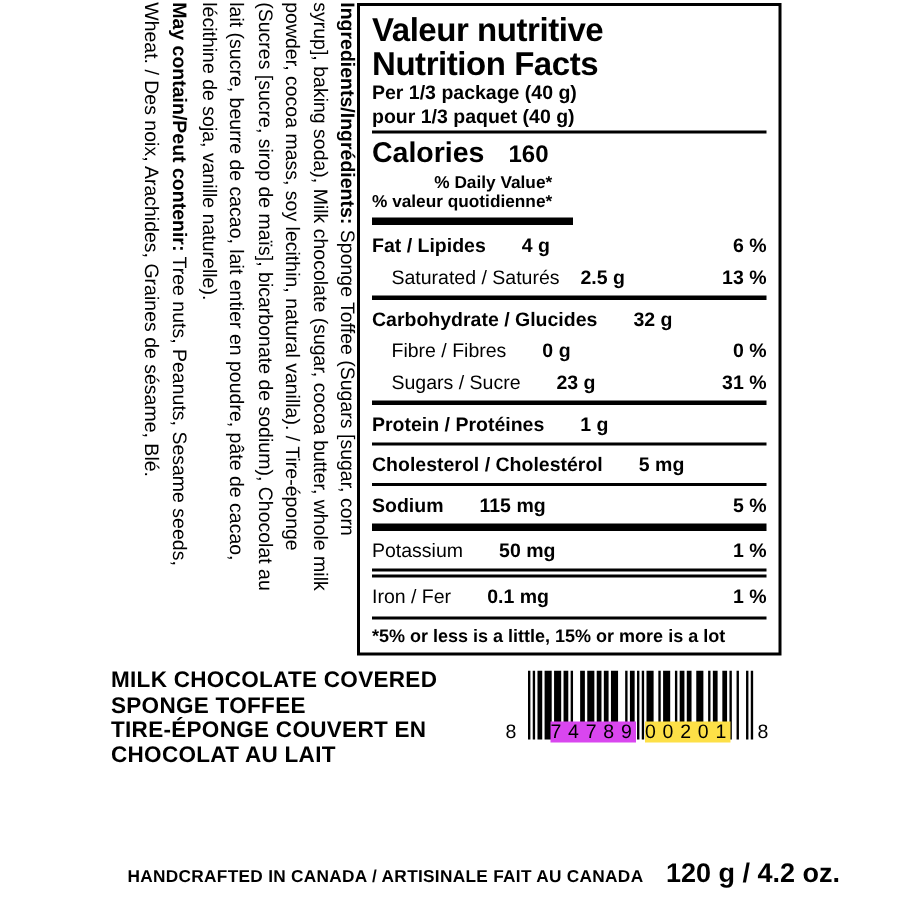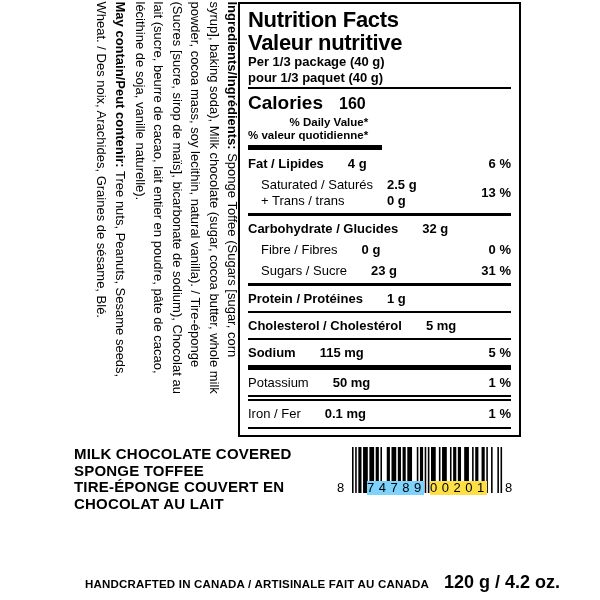--- a/index.html
+++ b/index.html
@@ -42,21 +42,21 @@
 
   
   .product{position:absolute;left:74px;top:446px;width:262px;text-align:left;
            font-weight:bold;font-size:15px;line-height:16.5px;letter-spacing:0.2px;}
 
   
   .barcode{position:absolute;left:352px;top:447px;width:150px;height:52px;}
   .barcode svg{position:absolute;left:0;top:0;}
   .bc-num{position:absolute;top:34px;font-size:13px;line-height:14px;}
   .bc-first{left:-15px;}
-  .bc-left{left:15px;width:57px;text-align:center;letter-spacing:4.5px;background:#7dd3fc;}
+  .bc-left{left:15px;width:57px;text-align:center;letter-spacing:4.5px;background:#d946ef;}
   .bc-right{left:78px;width:57px;text-align:center;letter-spacing:4.5px;background:#fde047;}
   .bc-last{left:153px;}
 
   
   .footer{position:absolute;left:85px;top:572px;display:flex;align-items:baseline;gap:15px;}
   .footer .origin{font-size:11.5px;font-weight:bold;letter-spacing:0.2px;}
   .footer .weight{font-size:18px;font-weight:bold;}
 </style>
 </head>
 <body>
@@ -68,22 +68,22 @@
     <div class="ing-line"><span>syrup], baking soda), Milk chocolate (sugar, cocoa butter, whole milk</span></div>
     <div class="ing-line"><span>powder, cocoa mass, soy lecithin, natural vanilla). / Tire-éponge</span></div>
     <div class="ing-line"><span>(Sucres [sucre, sirop de maïs], bicarbonate de sodium), Chocolat au</span></div>
     <div class="ing-line"><span>lait (sucre, beurre de cacao, lait entier en poudre, pâte de cacao,</span></div>
     <div class="ing-line"><span>lécithine de soja, vanille naturelle).</span></div>
     <div class="ing-line ing-gap"><span class="b">May contain/Peut contenir:</span><span> Tree nuts, Peanuts, Sesame seeds,</span></div>
     <div class="ing-line"><span>Wheat. / Des noix, Arachides, Graines de sésame, Blé.</span></div>
   </div>
 
   <div class="panel">
+    <div class="nf-title">Valeur nutritive</div>
     <div class="nf-title">Nutrition Facts</div>
-    <div class="nf-title">Valeur nutritive</div>
     <div class="nf-serving">Per 1/3 package (40 g)</div>
     <div class="nf-serving">pour 1/3 paquet (40 g)</div>
     <div class="r2"></div>
 
     <div class="cal-line">
       <div class="cal-left">
         <span class="cal-word">Calories</span>
         <span class="cal-val">160</span>
       </div>
       <div class="dv-head">
@@ -95,21 +95,20 @@
 
     <div class="nrow">
       <span class="lbl bold">Fat / Lipides</span>
       <span class="amt">4 g</span>
       <span class="dv">6 %</span>
     </div>
 
     <div class="nrow">
       <div class="satcol">
         <div><span class="sublbl">Saturated / Saturés</span><span class="amt2">2.5 g</span></div>
-        <div><span class="sublbl">+ Trans / trans</span><span class="amt2">0 g</span></div>
       </div>
       <span class="dv dv-center">13 %</span>
     </div>
     <div class="r3"></div>
 
     <div class="nrow">
       <span class="lbl bold">Carbohydrate / Glucides</span>
       <span class="amt">32 g</span>
       <span class="dv"></span>
     </div>

